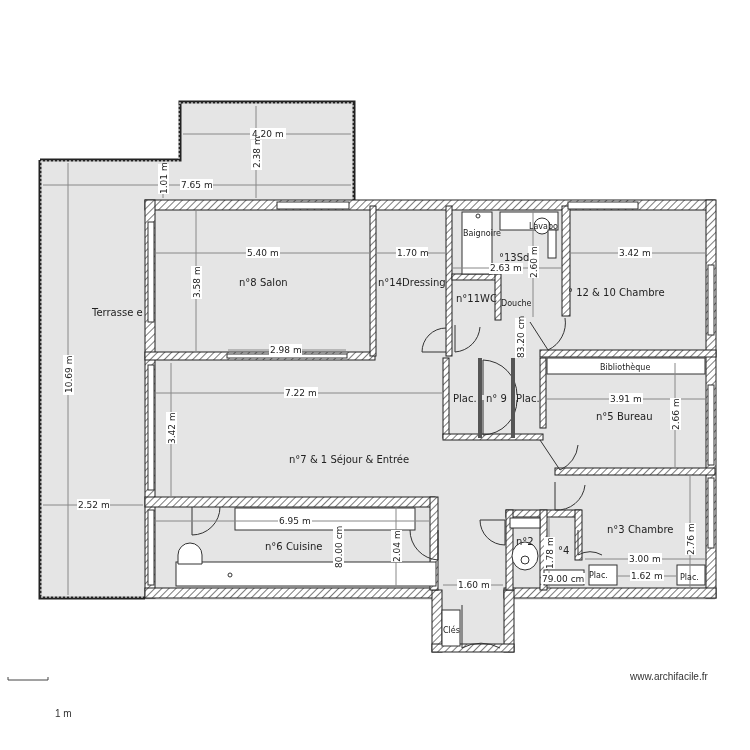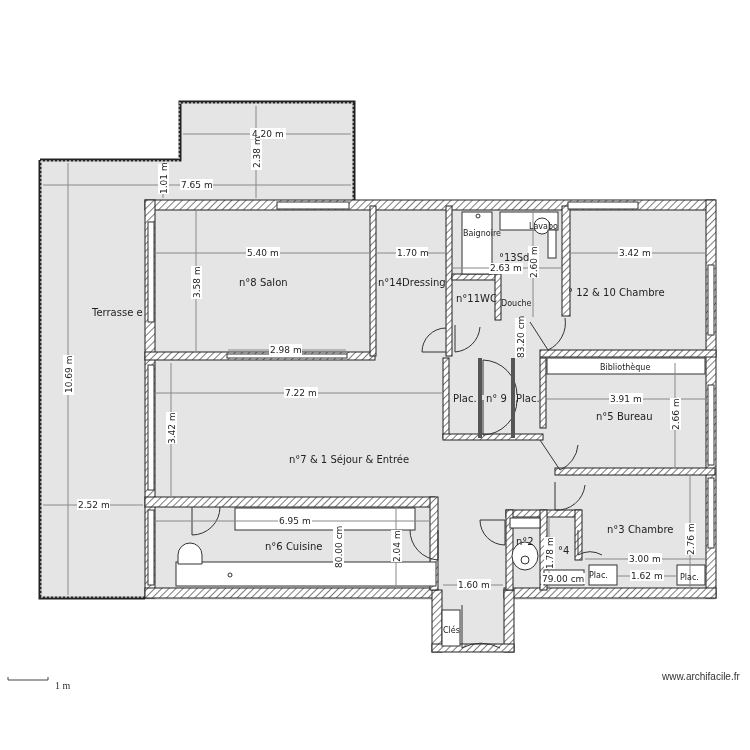--- a/index.html
+++ b/index.html
@@ -227,14 +227,14 @@
     <text class="small" x="529" y="229">Lavabo</text>
     <text class="small" x="501" y="306">Douche</text>
     <text class="small" x="600" y="370">Bibliothèque</text>
   </g>
 
   <g>
     <path d="M8,677 L8,680 L48,680 L48,677" fill="none" stroke="#444" stroke-width="1"></path>
   </g>
 </svg>
 
-<div class="footer" style="left:55px;top:680px;font-family:Liberation Serif, serif;">1 m</div>
-<div class="footer" style="left:662px;top:671px;text-align:right;">www.archifacile.fr</div>
+<div class="footer" style="left:55px;top:708px;">1 m</div>
+<div class="footer" style="left:630px;top:671px;text-align:right;">www.archifacile.fr</div>
 
 </body></html>

